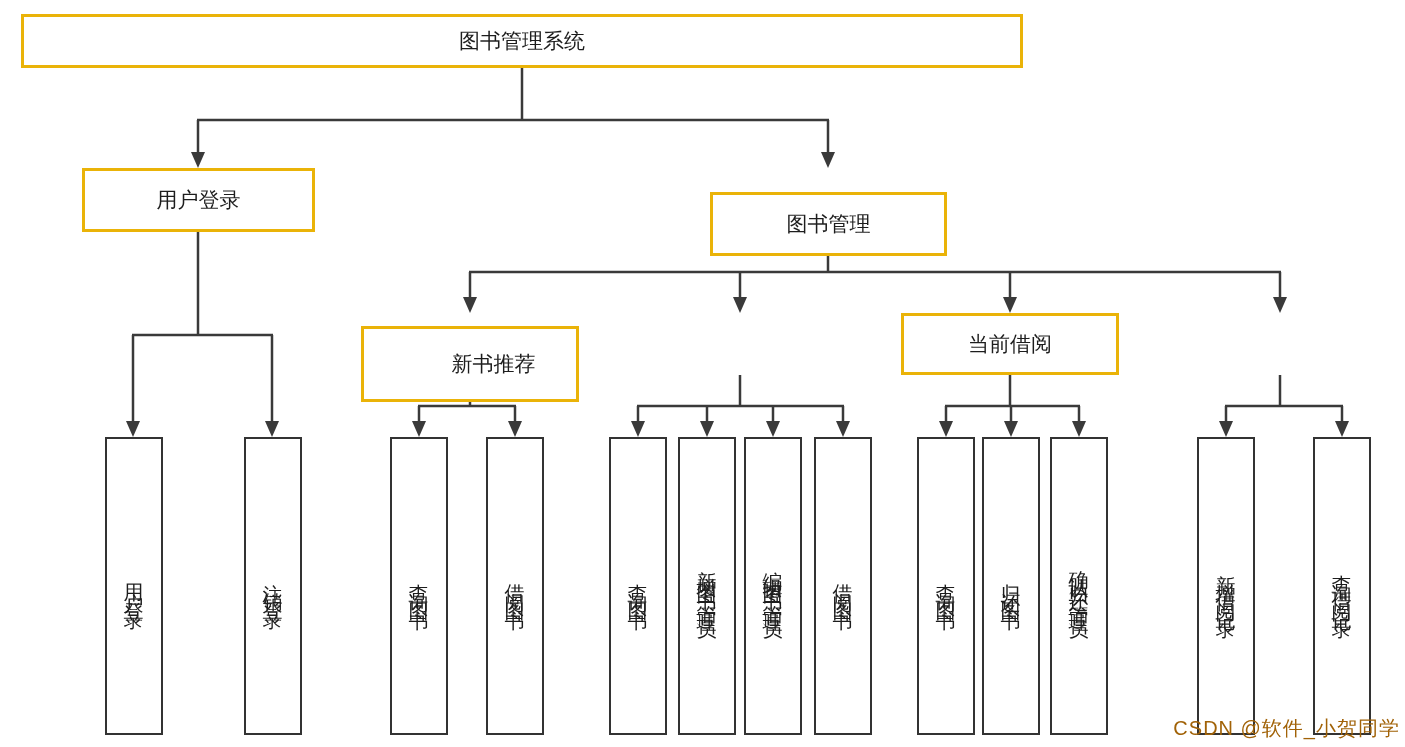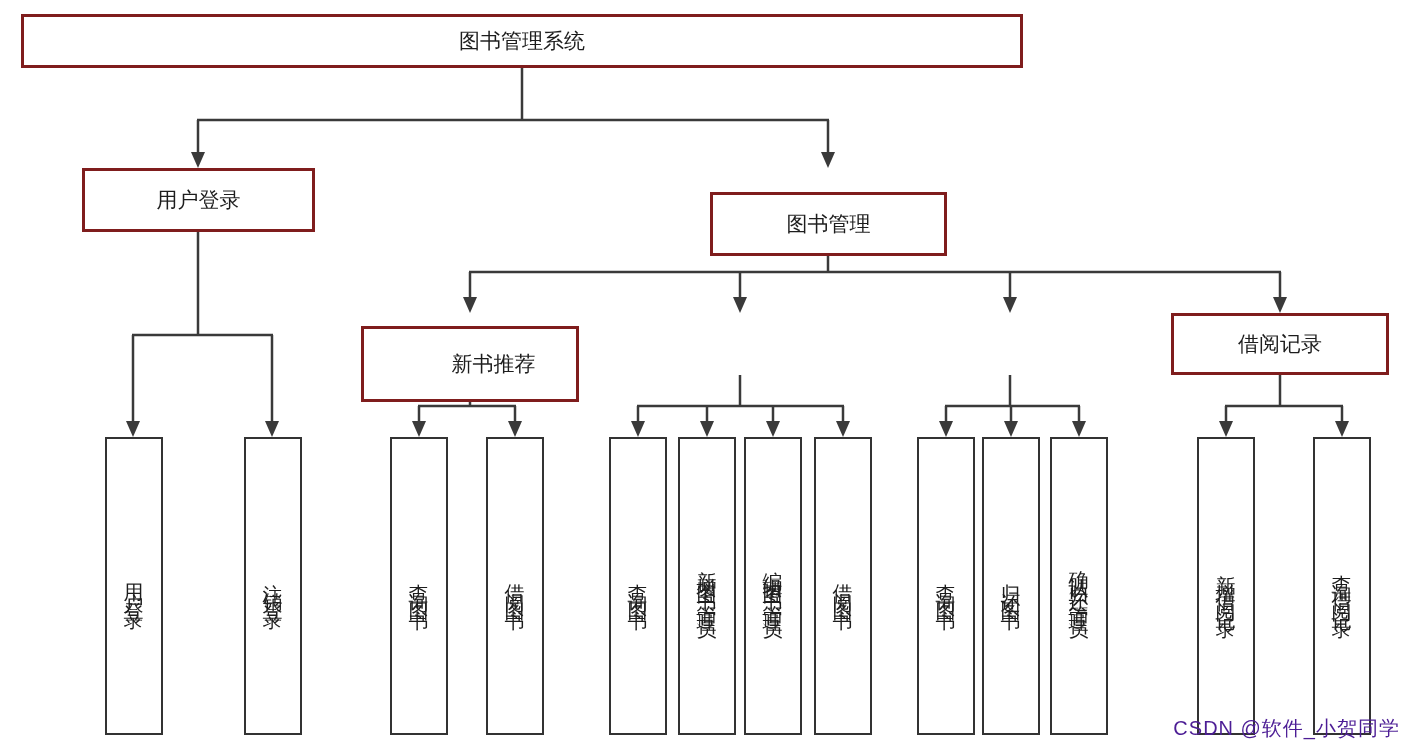--- a/index.html
+++ b/index.html
@@ -13,21 +13,21 @@
   }
   svg.connectors {
     position: absolute;
     left: 0; top: 0;
     z-index: 1;
   }
   .hbox {
     position: absolute;
     box-sizing: border-box;
     background: #ffffff;
-    border: 3px solid #7f1d1d;
+    border: 3px solid #eab308;
     display: flex;
     align-items: center;
     justify-content: center;
     font-size: 21px;
     color: #1d1d1d;
     z-index: 2;
     white-space: nowrap;
   }
   .vbox {
     position: absolute;
@@ -46,21 +46,21 @@
     letter-spacing: 9px;
     line-height: 1;
     color: #1d1d1d;
     z-index: 2;
   }
   .watermark {
     position: absolute;
     right: 5px;
     top: 715px;
     font-size: 20px;
-    color: #4c1d95;
+    color: #a16207;
     z-index: 3;
     letter-spacing: 1px;
     white-space: nowrap;
   }
 </style>
 </head>
 <body>
 
 <div class="canvas">
 
@@ -125,21 +125,21 @@
     <polygon points="1219,421 1233,421 1226,437" fill="#3a3a3a" stroke="none"></polygon>
     <polygon points="1335,421 1349,421 1342,437" fill="#3a3a3a" stroke="none"></polygon>
   </svg>
 
   <div class="hbox" style="left:21px; top:14px; width:1002px; height:54px;">图书管理系统</div>
 
   <div class="hbox" style="left:82px; top:168px; width:233px; height:64px;">用户登录</div>
   <div class="hbox" style="left:710px; top:168px; width:237px; height:64px;margin-top:24px;">图书管理</div>
 
   <div class="hbox" style="left:361px; top:326px; width:218px; height:76px;padding-left:47px;">新书推荐</div>
-  <div class="hbox" style="left:1171px; top:313px; width:218px; height:62px;">借阅记录</div>
+  <div class="hbox" style="left:901px; top:313px; width:218px; height:62px;">当前借阅</div>
 
   <div class="vbox" style="left:105px;">用户登录</div>
   <div class="vbox" style="left:244px;">注销登录</div>
 
   <div class="vbox" style="left:390px;">查询图书</div>
   <div class="vbox" style="left:486px;">借阅图书</div>
 
   <div class="vbox" style="left:609px;">查询图书</div>
   <div class="vbox" style="left:678px; letter-spacing:7px;">新增图书（管理员）</div>
   <div class="vbox" style="left:744px; letter-spacing:7px;">编辑图书（管理员）</div>

